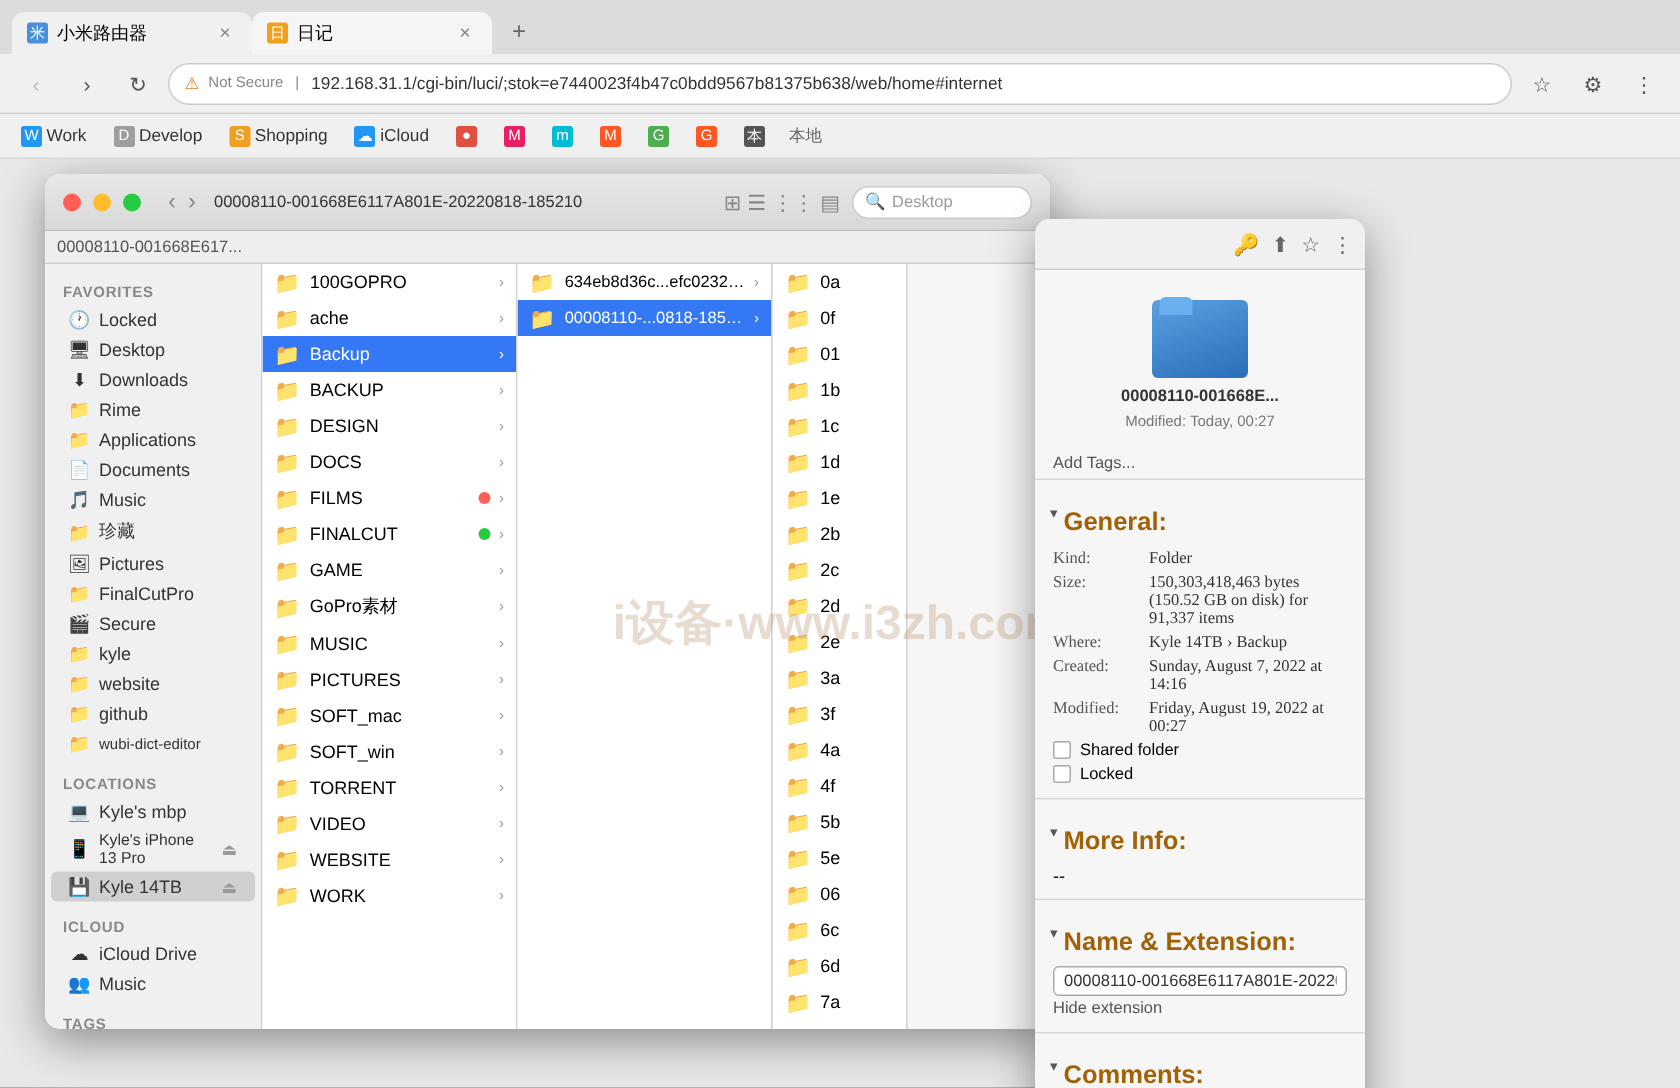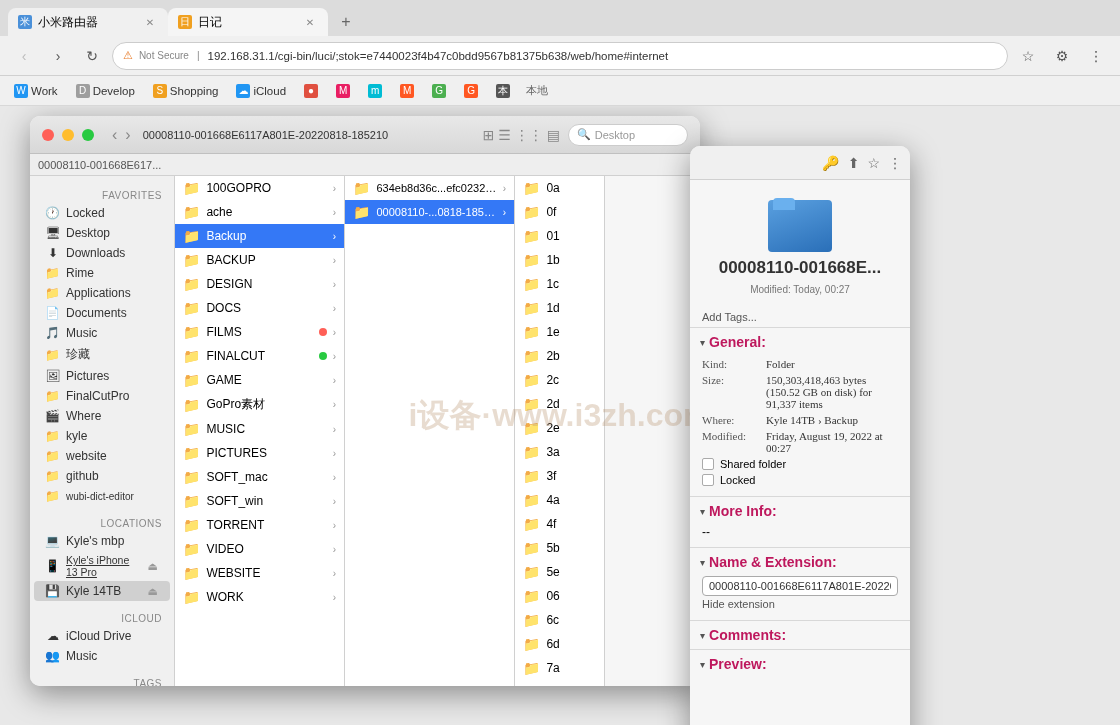--- a/index.html
+++ b/index.html
@@ -40,21 +40,21 @@
     .btn-min { background: #ffbd2e; }
     .btn-max { background: #28ca41; }
     .finder-toolbar { display: flex; align-items: center; gap: 8px; margin-left: 10px; flex: 1; }
     .finder-nav-btn { color: #888; font-size: 16px; cursor: pointer; }
     .finder-path { font-size: 11px; color: #333; font-weight: 500; margin-left: 4px; }
     .finder-view-icons { display: flex; gap: 4px; margin-left: auto; }
     .finder-view-icon { color: #888; font-size: 14px; cursor: pointer; }
     .finder-search { width: 120px; height: 22px; background: white; border: 1px solid #ccc; border-radius: 11px; display: flex; align-items: center; padding: 0 8px; gap: 4px; font-size: 11px; color: #999; }
     .finder-body { display: flex; flex: 1; overflow: hidden; }
     .finder-sidebar { width: 145px; background: #f0f0f0; border-right: 1px solid #d0d0d0; padding: 8px 0; overflow-y: auto; }
-    .sidebar-section-title { font-size: 10px; font-weight: 400; color: #888; padding: 6px 12px 2px; text-transform: uppercase; letter-spacing: 0.5px; text-align: right; }
+    .sidebar-section-title { font-size: 10px; font-weight: 700; color: #888; padding: 6px 12px 2px; text-transform: uppercase; letter-spacing: 0.5px; }
     .sidebar-item { display: flex; align-items: center; gap: 6px; padding: 3px 12px; cursor: pointer; border-radius: 4px; margin: 0 4px; font-size: 12px; color: #333; }
     .sidebar-item.selected { background: #d0d0d0; }
     .sidebar-icon { width: 14px; height: 14px; font-size: 12px; display: flex; align-items: center; justify-content: center; }
     .sidebar-item-label { font-size: 12px; }
     .eject-btn { margin-left: auto; color: #999; font-size: 11px; }
     .finder-col { width: 170px; border-right: 1px solid #d0d0d0; overflow-y: auto; background: white; }
     .finder-col.narrow { width: 100px; }
     .col-item { display: flex; align-items: center; padding: 4px 8px; cursor: pointer; gap: 6px; }
     .col-item.selected { background: #3478f6; color: white; }
     .col-item.selected .col-arrow { color: white; }
@@ -70,21 +70,21 @@
     .info-title { font-size: 12px; font-weight: 500; color: #333; flex: 1; text-align: center; overflow: hidden; text-overflow: ellipsis; white-space: nowrap; }
     .info-toolbar { height: 34px; background: #f0f0f0; border-bottom: 1px solid #d0d0d0; display: flex; align-items: center; justify-content: flex-end; padding: 0 8px; gap: 8px; }
     .info-tool-icon { color: #666; font-size: 14px; cursor: pointer; }
     .info-content { flex: 1; overflow-y: auto; padding: 8px 0; }
     .info-name-section { padding: 8px 12px 12px; display: flex; flex-direction: column; align-items: center; gap: 6px; }
     .info-tags-row { padding: 4px 12px; display: flex; align-items: center; gap: 4px; }
     .info-tags-label { font-size: 11px; color: #555; }
     .info-section { border-top: 1px solid #d8d8d8; }
     .info-section-header { display: flex; align-items: center; gap: 4px; padding: 6px 10px; cursor: pointer; }
     .info-section-arrow { font-size: 10px; color: #555; }
-    .info-section-title { font-size: 14px; font-weight: 600; color: #be185d; }
+    .info-section-title { font-size: 17px; font-weight: 600; color: #a16207; margin-top: 12px; }
     .info-section-content { padding: 0 12px 8px; }
     .info-row { display: flex; gap: 4px; padding: 2px 0; font-size: 11px; font-family: Liberation Serif, serif; }
     .info-label { color: #555; font-weight: 500; min-width: 60px; }
     .info-value { color: #333; flex: 1; word-break: break-word; }
     .info-checkbox-row { display: flex; align-items: center; gap: 6px; padding: 2px 0; font-size: 11px; }
     .info-checkbox { width: 12px; height: 12px; border: 1px solid #aaa; background: white; border-radius: 2px; }
     .info-name-input { width: 100%; font-size: 11px; padding: 3px 6px; border: 1px solid #aaa; border-radius: 4px; color: #333; background: white; }
     .hide-ext-btn { font-size: 11px; color: #555; padding: 2px 0; cursor: pointer; }
     .preview-section { display: flex; justify-content: center; padding: 10px 0; }
     .watermark { position: absolute; top: 50%; left: 50%; transform: translate(-50%, -50%); font-size: 32px; color: rgba(180,140,100,0.3); font-weight: 700; white-space: nowrap; pointer-events: none; z-index: 0; }
@@ -238,21 +238,21 @@
           <div class="sidebar-item">
             <span class="sidebar-icon">🖼</span>
             <span class="sidebar-item-label">Pictures</span>
           </div>
           <div class="sidebar-item">
             <span class="sidebar-icon">📁</span>
             <span class="sidebar-item-label">FinalCutPro</span>
           </div>
           <div class="sidebar-item">
             <span class="sidebar-icon">🎬</span>
-            <span class="sidebar-item-label">Where</span>
+            <span class="sidebar-item-label">Secure</span>
           </div>
           <div class="sidebar-item">
             <span class="sidebar-icon">📁</span>
             <span class="sidebar-item-label">kyle</span>
           </div>
           <div class="sidebar-item">
             <span class="sidebar-icon">📁</span>
             <span class="sidebar-item-label">website</span>
           </div>
           <div class="sidebar-item">
@@ -264,21 +264,21 @@
             <span class="sidebar-item-label" style="font-size:10px;">wubi-dict-editor</span>
           </div>
 
           <div class="sidebar-section-title" style="margin-top:6px;">Locations</div>
           <div class="sidebar-item">
             <span class="sidebar-icon">💻</span>
             <span class="sidebar-item-label">Kyle's mbp</span>
           </div>
           <div class="sidebar-item">
             <span class="sidebar-icon">📱</span>
-            <span class="sidebar-item-label" style="font-size:10.5px;text-decoration:underline;">Kyle's iPhone 13 Pro</span>
+            <span class="sidebar-item-label" style="font-size:10.5px;">Kyle's iPhone 13 Pro</span>
             <span class="eject-btn">⏏</span>
           </div>
           <div class="sidebar-item selected">
             <span class="sidebar-icon">💾</span>
             <span class="sidebar-item-label">Kyle 14TB</span>
             <span class="eject-btn">⏏</span>
           </div>
 
           <div class="sidebar-section-title" style="margin-top:6px;">iCloud</div>
           <div class="sidebar-item">
@@ -508,21 +508,21 @@
       </div>
 
       <div class="info-content">
 
         <div class="info-name-section">
 
           <div style="position:relative;width:64px;height:56px;">
             <div style="position:absolute;bottom:0;left:0;width:64px;height:52px;background:linear-gradient(160deg,#5aa0e0,#2a6fb8);border-radius:4px;"></div>
             <div style="position:absolute;top:2px;left:5px;width:22px;height:12px;background:#6ab0ee;border-radius:4px 4px 0 0;"></div>
           </div>
-          <div style="font-size:17px;font-weight:600;color:#333;">00008110-001668E...</div>
+          <div style="font-size:11px;font-weight:600;color:#333;">00008110-001668E...</div>
           <div style="font-size:10px;color:#777;text-align:center;">Modified: Today, 00:27</div>
         </div>
 
         <div class="info-tags-row">
           <span class="info-tags-label">Add Tags...</span>
         </div>
 
         <div class="info-section">
           <div class="info-section-header">
             <span class="info-section-arrow">▾</span>
@@ -535,20 +535,24 @@
             </div>
             <div class="info-row">
               <span class="info-label">Size:</span>
               <span class="info-value">150,303,418,463 bytes (150.52 GB on disk) for 91,337 items</span>
             </div>
             <div class="info-row">
               <span class="info-label">Where:</span>
               <span class="info-value">Kyle 14TB › Backup</span>
             </div>
             <div class="info-row">
+              <span class="info-label">Created:</span>
+              <span class="info-value">Sunday, August 7, 2022 at 14:16</span>
+            </div>
+            <div class="info-row">
               <span class="info-label">Modified:</span>
               <span class="info-value">Friday, August 19, 2022 at 00:27</span>
             </div>
             <div class="info-checkbox-row">
               <div class="info-checkbox"></div>
               <span>Shared folder</span>
             </div>
             <div class="info-checkbox-row">
               <div class="info-checkbox"></div>
               <span>Locked</span>

